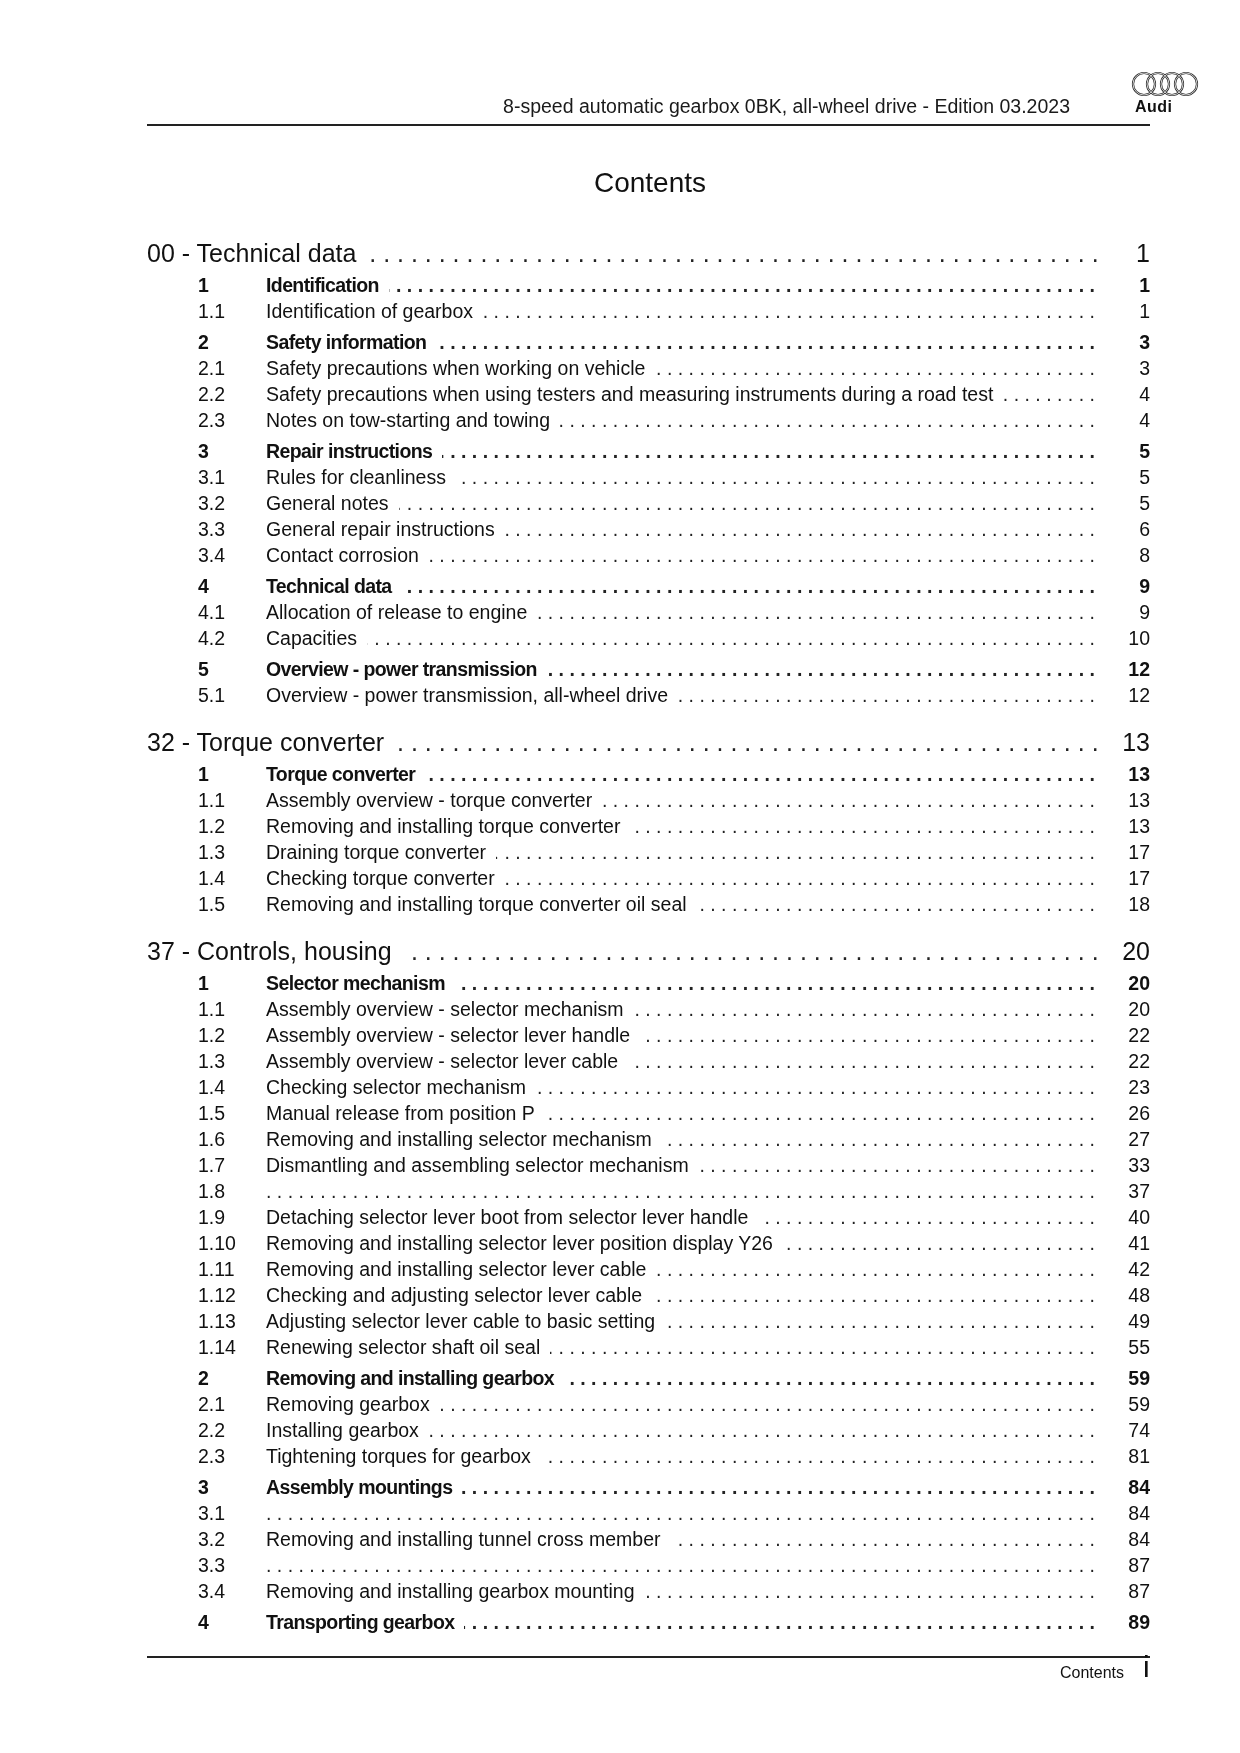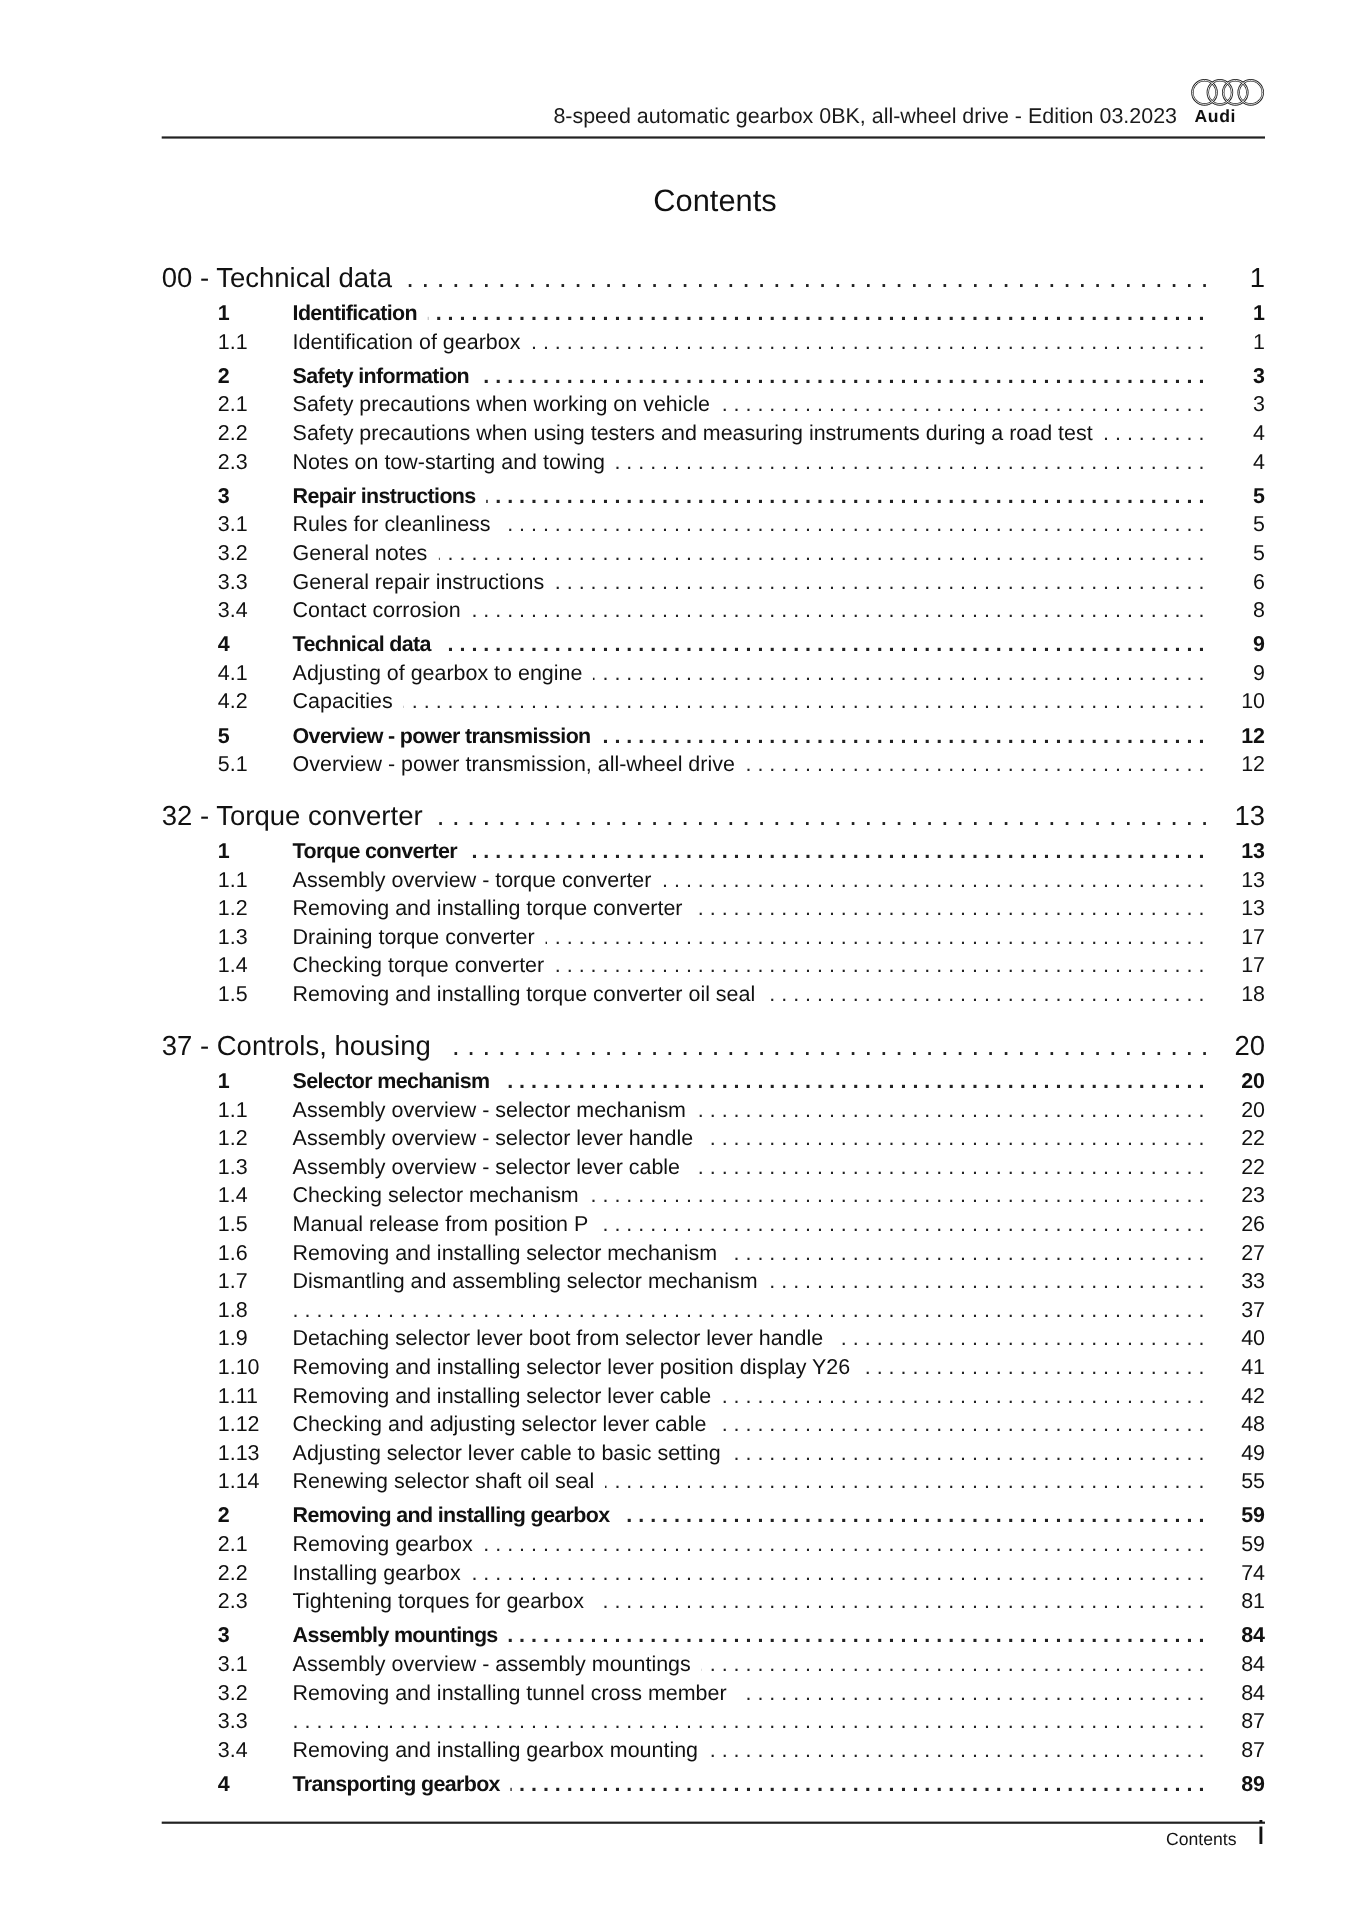--- a/index.html
+++ b/index.html
@@ -2,21 +2,21 @@
 <html><head>
 <meta charset="utf-8">
 <style>
   html, body { margin: 0; padding: 0; background: #ffffff; }
   body { width: 1240px; height: 1753px; position: relative; overflow: hidden;
          font-family: "Liberation Sans", sans-serif; color: #111; }
   .header { position: absolute; left: 0; top: 0; width: 1240px; height: 130px; }
   .hdr-line { position: absolute; right: 170px; font-size: 19.5px; line-height: 22px; white-space: nowrap; color: #1a1a1a; }
   .hdr-line1 { top: 70px; }
   .hdr-line2 { top: 95px; }
-  .logo { position: absolute; left: 1082px; top: 70px; width: 70px; height: 50px; }
+  .logo { position: absolute; left: 1131px; top: 70px; width: 70px; height: 50px; }
   .logo-rings { position: absolute; left: 0; top: 0; width: 70px; height: 30px; }
   .logo-text { position: absolute; left: 4px; top: 28px; font-size: 16px; font-weight: bold; letter-spacing: 0.5px; color: #111; }
   .rule { position: absolute; left: 147px; width: 1003px; height: 2px; background: #222; }
   .rule-top { top: 124px; }
   .rule-bottom { top: 1656px; }
   .page-title { position: absolute; left: 0; width: 1300px; top: 167px; text-align: center; font-size: 28px; color: #111; }
   .toc { position: absolute; left: 147px; top: 0; width: 1003px; }
   .row { position: absolute; left: 0; width: 1003px; height: 26px; white-space: nowrap; }
   .row .num { position: absolute; left: 51px; }
   .row .title { position: absolute; left: 119px; background: #fff; padding-right: 10px; }
@@ -132,21 +132,21 @@
     </div>
     <div class="row section" style="top: 573px;">
       <span class="dots"> . . . . . . . . . . . . . . . . . . . . . . . . . . . . . . . . . . . . . . . . . . . . . . . . . . . . . . . . . . . . . . . . . . . . . . . . . . . . . . . . . . . . . . . . . . . . . . . . . . . . . . . . . . . . . . . . . . . . . . . . . . . . . . . . . . . . . . . . . . . . . . . . . . . . . . . . . . . . . . . .</span>
       <span class="num">4</span>
       <span class="title">Technical data</span>
       <span class="page">9</span>
     </div>
     <div class="row item" style="top: 599px;">
       <span class="dots"> . . . . . . . . . . . . . . . . . . . . . . . . . . . . . . . . . . . . . . . . . . . . . . . . . . . . . . . . . . . . . . . . . . . . . . . . . . . . . . . . . . . . . . . . . . . . . . . . . . . . . . . . . . . . . . . . . . . . . . . . . . . . . . . . . . . . . . . . . . . . . . . . . . . . . . . . . . . . . . . .</span>
       <span class="num">4.1</span>
-      <span class="title">Adjusting of gearbox to engine</span>
+      <span class="title">Allocation of release to engine</span>
       <span class="page">9</span>
     </div>
     <div class="row item" style="top: 625px;">
       <span class="dots"> . . . . . . . . . . . . . . . . . . . . . . . . . . . . . . . . . . . . . . . . . . . . . . . . . . . . . . . . . . . . . . . . . . . . . . . . . . . . . . . . . . . . . . . . . . . . . . . . . . . . . . . . . . . . . . . . . . . . . . . . . . . . . . . . . . . . . . . . . . . . . . . . . . . . . . . . . . . . . . . .</span>
       <span class="num">4.2</span>
       <span class="title">Capacities</span>
       <span class="page">10</span>
     </div>
     <div class="row section" style="top: 656px;">
       <span class="dots"> . . . . . . . . . . . . . . . . . . . . . . . . . . . . . . . . . . . . . . . . . . . . . . . . . . . . . . . . . . . . . . . . . . . . . . . . . . . . . . . . . . . . . . . . . . . . . . . . . . . . . . . . . . . . . . . . . . . . . . . . . . . . . . . . . . . . . . . . . . . . . . . . . . . . . . . . . . . . . . . .</span>
@@ -321,21 +321,20 @@
     </div>
     <div class="row section" style="top: 1474px;">
       <span class="dots"> . . . . . . . . . . . . . . . . . . . . . . . . . . . . . . . . . . . . . . . . . . . . . . . . . . . . . . . . . . . . . . . . . . . . . . . . . . . . . . . . . . . . . . . . . . . . . . . . . . . . . . . . . . . . . . . . . . . . . . . . . . . . . . . . . . . . . . . . . . . . . . . . . . . . . . . . . . . . . . . .</span>
       <span class="num">3</span>
       <span class="title">Assembly mountings</span>
       <span class="page">84</span>
     </div>
     <div class="row item" style="top: 1500px;">
       <span class="dots"> . . . . . . . . . . . . . . . . . . . . . . . . . . . . . . . . . . . . . . . . . . . . . . . . . . . . . . . . . . . . . . . . . . . . . . . . . . . . . . . . . . . . . . . . . . . . . . . . . . . . . . . . . . . . . . . . . . . . . . . . . . . . . . . . . . . . . . . . . . . . . . . . . . . . . . . . . . . . . . . .</span>
       <span class="num">3.1</span>
-      <span class="title">Assembly overview - assembly mountings</span>
       <span class="page">84</span>
     </div>
     <div class="row item" style="top: 1526px;">
       <span class="dots"> . . . . . . . . . . . . . . . . . . . . . . . . . . . . . . . . . . . . . . . . . . . . . . . . . . . . . . . . . . . . . . . . . . . . . . . . . . . . . . . . . . . . . . . . . . . . . . . . . . . . . . . . . . . . . . . . . . . . . . . . . . . . . . . . . . . . . . . . . . . . . . . . . . . . . . . . . . . . . . . .</span>
       <span class="num">3.2</span>
       <span class="title">Removing and installing tunnel cross member</span>
       <span class="page">84</span>
     </div>
     <div class="row item" style="top: 1552px;">
       <span class="dots"> . . . . . . . . . . . . . . . . . . . . . . . . . . . . . . . . . . . . . . . . . . . . . . . . . . . . . . . . . . . . . . . . . . . . . . . . . . . . . . . . . . . . . . . . . . . . . . . . . . . . . . . . . . . . . . . . . . . . . . . . . . . . . . . . . . . . . . . . . . . . . . . . . . . . . . . . . . . . . . . .</span>

